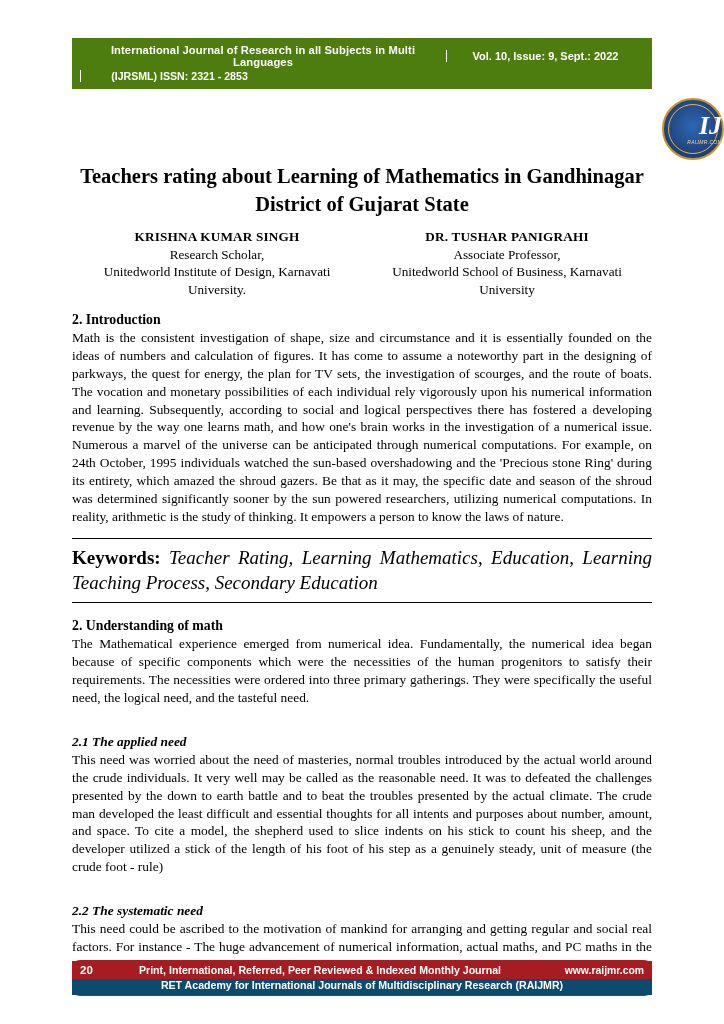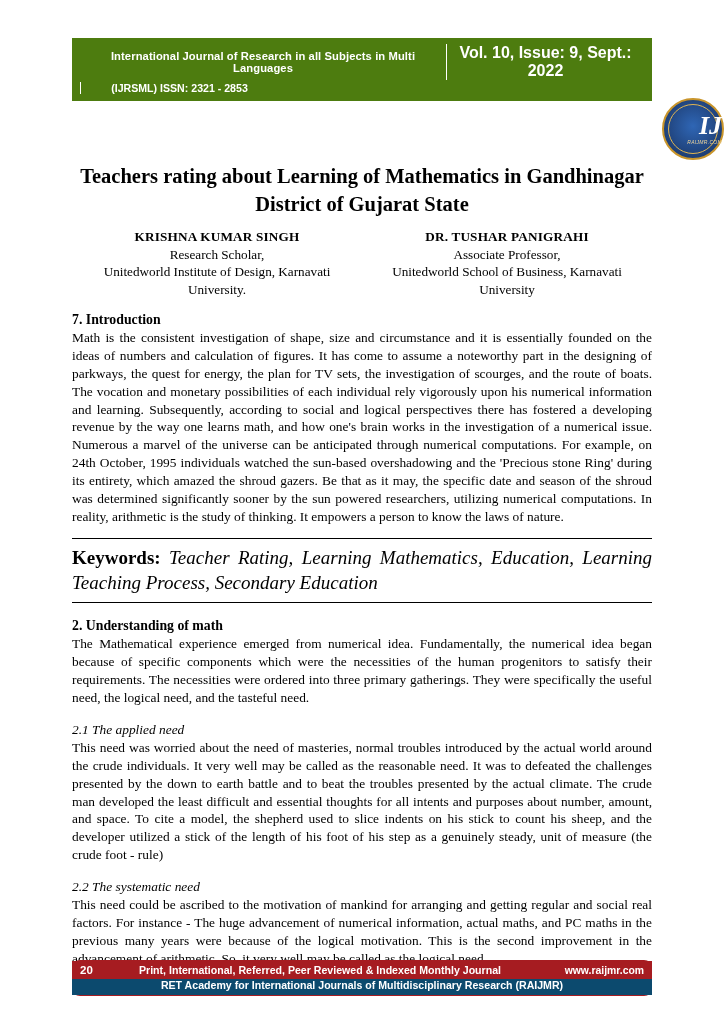--- a/index.html
+++ b/index.html
@@ -41,21 +41,21 @@
     font-weight: bold;
     font-size: 11.2px;
     letter-spacing: 0.1px;
     color: #ffffff;
   }
   .header-right {
     flex: 0 0 198px;
     text-align: center;
     font-family: "Liberation Sans", sans-serif;
     font-weight: bold;
-    font-size: 16px;
+    font-size: 11px;
     color: #ffffff;
     border-left: 1px solid #ffffff;
   }
   .header-row.second .header-left { font-size: 10.6px; }
   .header-row.second .header-right { font-size: 10.6px; }
 
   
   .logo-wrap {
     position: absolute;
     top: 98px;
@@ -143,23 +143,23 @@
   }
   h2.section {
     font-family: "Liberation Serif", serif;
     font-size: 13.8px;
     font-weight: bold;
     margin: 0 0 1px 0;
   }
   h3.subsection {
     font-family: "Liberation Serif", serif;
     font-size: 13.4px;
-    font-weight: normal;
+    font-weight: bold;
     font-style: italic;
-    margin: 0 0 1px 0;
+    margin: 12px 0 1px 0;
   }
   p.para {
     margin: 0;
     font-size: 13.4px;
     line-height: 1.335;
     text-align: justify;
     color: #000;
   }
   .gap-md { height: 15px; }
 
@@ -257,21 +257,21 @@
     <div class="author">
       <div class="name">DR. TUSHAR PANIGRAHI</div>
       <div class="line">Associate Professor,</div>
       <div class="line">Unitedworld School of Business, Karnavati</div>
       <div class="line">University</div>
     </div>
   </div>
 
   <div class="body">
 
-    <h2 class="section">7. Introduction</h2>
+    <h2 class="section">2. Introduction</h2>
     <p class="para">Math is the consistent investigation of shape, size and circumstance and it is essentially founded on the ideas of numbers and calculation of figures. It has come to assume a noteworthy part in the designing of parkways, the quest for energy, the plan for TV sets, the investigation of scourges, and the route of boats. The vocation and monetary possibilities of each individual rely vigorously upon his numerical information and learning. Subsequently, according to social and logical perspectives there has fostered a developing revenue by the way one learns math, and how one's brain works in the investigation of a numerical issue. Numerous a marvel of the universe can be anticipated through numerical computations. For example, on 24th October, 1995 individuals watched the sun-based overshadowing and the 'Precious stone Ring' during its entirety, which amazed the shroud gazers. Be that as it may, the specific date and season of the shroud was determined significantly sooner by the sun powered researchers, utilizing numerical computations. In reality, arithmetic is the study of thinking. It empowers a person to know the laws of nature.</p>
 
     <div class="keywords-block">
       <div class="kw"><b>Keywords:</b> <i>Teacher Rating, Learning Mathematics, Education, Learning Teaching Process, Secondary Education</i></div>
     </div>
 
     <div class="gap-md"></div>
 
     <h2 class="section">2. Understanding of math</h2>
     <p class="para">The Mathematical experience emerged from numerical idea. Fundamentally, the numerical idea began because of specific components which were the necessities of the human progenitors to satisfy their requirements. The necessities were ordered into three primary gatherings. They were specifically the useful need, the logical need, and the tasteful need.</p>

